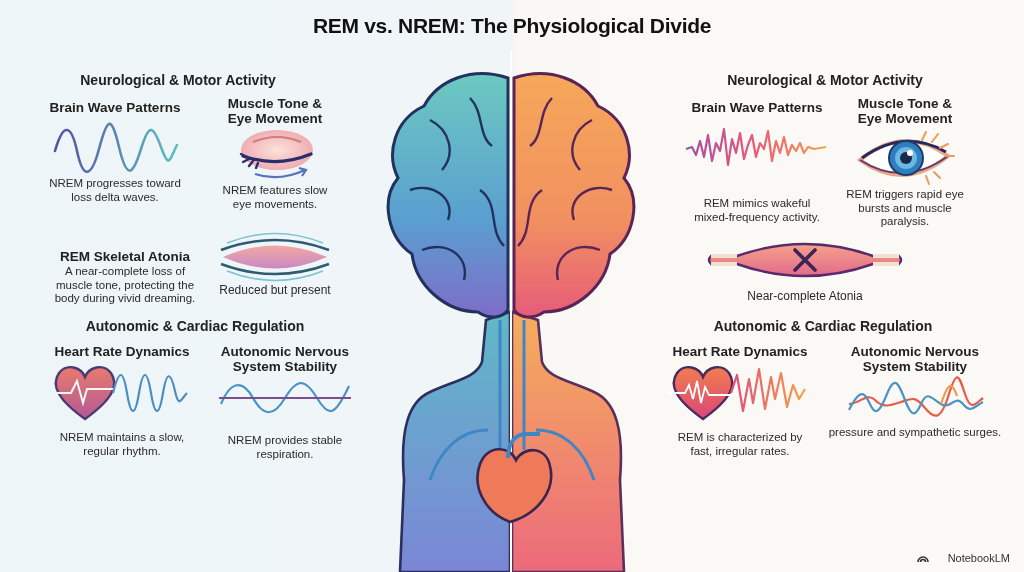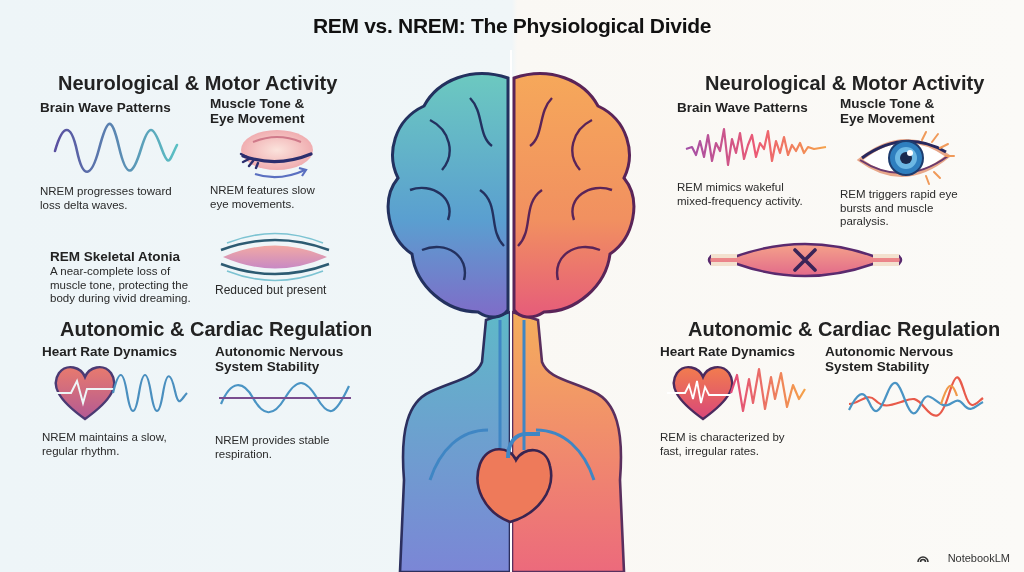--- a/index.html
+++ b/index.html
@@ -8,22 +8,22 @@
     font-family: "Liberation Sans", sans-serif;
     color: #1d1d1f;
     background: linear-gradient(90deg, #eef5f8 0%, #f0f6f8 50%, #faf8f4 50.5%, #fbfaf7 100%);
     position: relative;
   }
   .title {
     position: absolute; top: 14px; left: 0; width: 1024px;
     text-align: center; font-size: 21px; font-weight: bold; letter-spacing: -0.3px;
     color: #111;
   }
-  .sec-title { position: absolute; font-size: 20px; font-weight: bold; color: #222; text-align: center; white-space: nowrap; }
-  .card { position: absolute; text-align: left; }
+  .sec-title { position: absolute; font-size: 14px; font-weight: bold; color: #222; text-align: center; white-space: nowrap; }
+  .card { position: absolute; text-align: center; }
   .card h3 { font-size: 13.5px; font-weight: bold; color: #222; line-height: 15px; }
   .card p { font-size: 11.5px; color: #2a2a2a; line-height: 13.5px; }
   .card svg { display: block; margin: 0 auto; }
   .center-fig { position: absolute; left: 360px; top: 50px; width: 304px; height: 522px; }
   .brand { position: absolute; right: 14px; bottom: 8px; font-size: 11px; color: #333; display: flex; align-items: center; gap: 19px; }
 </style>
 </head>
 <body>
 
 <div class="title">REM vs. NREM: The Physiological Divide</div>
@@ -34,21 +34,21 @@
   <h3>Brain Wave Patterns</h3>
   <svg width="140" height="62" viewBox="0 0 140 62">
     <defs>
         <linearGradient id="lw" x1="0" x2="1">
           <stop offset="0" stop-color="#5a4fa0"></stop>
           <stop offset="1" stop-color="#5bc0c4"></stop>
         </linearGradient>
       </defs>
     <path d="M10 36 C18 8,26 8,32 36 S46 64,54 34 S66 -2,74 32 S88 60,96 34 S108 10,116 32 S124 46,132 30" fill="none" stroke="url(#lw)" stroke-width="2.6" stroke-linecap="round"></path>
   </svg>
-  <p style="margin-top:8px;">NREM progresses toward</p>
+  <p style="">NREM progresses toward</p>
   <p>loss delta waves.</p>
 </div>
 
 <div class="card" style="left:210px; top:96px; width:130px;">
   <h3>Muscle Tone &amp;</h3>
   <h3>Eye Movement</h3>
   <svg width="100" height="58" viewBox="0 0 100 58">
     <defs>
         <radialGradient id="lid" cx="0.5" cy="0.5" r="0.6">
           <stop offset="0" stop-color="#fbe3dc"></stop>
@@ -169,21 +169,21 @@
   <svg width="150" height="62" viewBox="0 0 150 62">
     <defs>
         <linearGradient id="rw" x1="0" x2="1">
           <stop offset="0" stop-color="#a24fa8"></stop>
           <stop offset="0.5" stop-color="#ec5a74"></stop>
           <stop offset="1" stop-color="#f5a24a"></stop>
         </linearGradient>
       </defs>
     <path d="M4 34 L10 32 14 40 18 26 22 42 26 20 30 46 34 28 38 36 42 14 46 50 50 24 54 38 58 18 62 44 66 30 70 20 74 42 78 28 82 34 86 16 90 46 94 26 98 38 102 22 106 40 110 30 114 36 118 28 122 38 126 32 132 34 144 32" fill="none" stroke="url(#rw)" stroke-width="2.2" stroke-linejoin="round"></path>
   </svg>
-  <p style="margin-top:4px;">REM mimics wakeful</p>
+  <p style="margin-top:20px;">REM mimics wakeful</p>
   <p>mixed-frequency activity.</p>
 </div>
 
 <div class="card" style="left:840px; top:96px; width:130px;">
   <h3>Muscle Tone &amp;</h3>
   <h3>Eye Movement</h3>
   <svg width="110" height="62" viewBox="0 0 110 62">
     <path d="M10 34 Q54 -2 98 30 Q54 66 10 34Z" fill="#fff" stroke="#e8a78a" stroke-width="4"></path>
     <path d="M12 32 Q54 2 96 26" fill="none" stroke="#27285e" stroke-width="3"></path>
     <path d="M10 34 Q54 62 98 30" fill="none" stroke="#6a3a6e" stroke-width="2"></path>
@@ -203,20 +203,21 @@
     <defs>
         <linearGradient id="rm" x1="0" x2="0" y1="0" y2="1">
           <stop offset="0" stop-color="#f5a28a"></stop>
           <stop offset="1" stop-color="#e26a8a"></stop>
         </linearGradient>
       </defs>
     <path d="M8 20 Q4 24 8 28 L34 28 Q102 52 170 28 L196 28 Q200 24 196 20 L170 20 Q102 -4 34 20 Z" fill="url(#rm)" stroke="#5a2a6e" stroke-width="2.4"></path>
     <path d="M8 20 L34 20 M8 28 L34 28 M170 20 L196 20 M170 28 L196 28" stroke="#f3e1cf" stroke-width="4"></path>
     <path d="M92 14 L112 34 M112 14 L92 34" stroke="#3a2458" stroke-width="3.6" stroke-linecap="round"></path>
   </svg>
+  <p style="font-size:12px; margin-top:6px;">Near-complete Atonia</p>
 </div>
 
 <div class="sec-title" style="left:688px; top:318px; width:270px;">Autonomic &amp; Cardiac Regulation</div>
 
 <div class="card" style="left:660px; top:344px; width:160px;">
   <h3>Heart Rate Dynamics</h3>
   <svg width="150" height="64" viewBox="0 0 150 64">
     <defs>
         <linearGradient id="rh" x1="0" x2="0" y1="0" y2="1">
           <stop offset="0" stop-color="#f27c4e"></stop>
@@ -236,20 +237,21 @@
 </div>
 
 <div class="card" style="left:825px; top:344px; width:180px;">
   <h3>Autonomic Nervous</h3>
   <h3>System Stability</h3>
   <svg width="140" height="52" viewBox="0 0 140 52">
     <path d="M4 30 C14 30,22 18,30 26 S44 32,56 28 S70 22,80 34 S96 46,104 20 S114 2,120 20 S130 30,138 24" fill="none" stroke="#e85a4a" stroke-width="2.2"></path>
     <path d="M4 36 C12 20,18 14,24 28 S34 40,42 20 S54 10,60 26 S70 44,76 30 S86 24,96 30 S110 20,118 30 S130 32,138 28" fill="none" stroke="#4a94c4" stroke-width="2.2"></path>
     <path d="M96 30 C102 12,106 4,112 22" fill="none" stroke="#f09a4a" stroke-width="2.2"></path>
   </svg>
+  <p>pressure and sympathetic surges.</p>
 </div>
 
 <div class="brand">
   <svg width="12" height="10" viewBox="0 0 12 10">
     <path d="M1 9 A5 5 0 0 1 11 9 M3.5 9 A2.5 2.5 0 0 1 8.5 9" fill="none" stroke="#333" stroke-width="1.6"></path>
   </svg>
   <span>NotebookLM</span>
 </div>
 
 </body></html>

